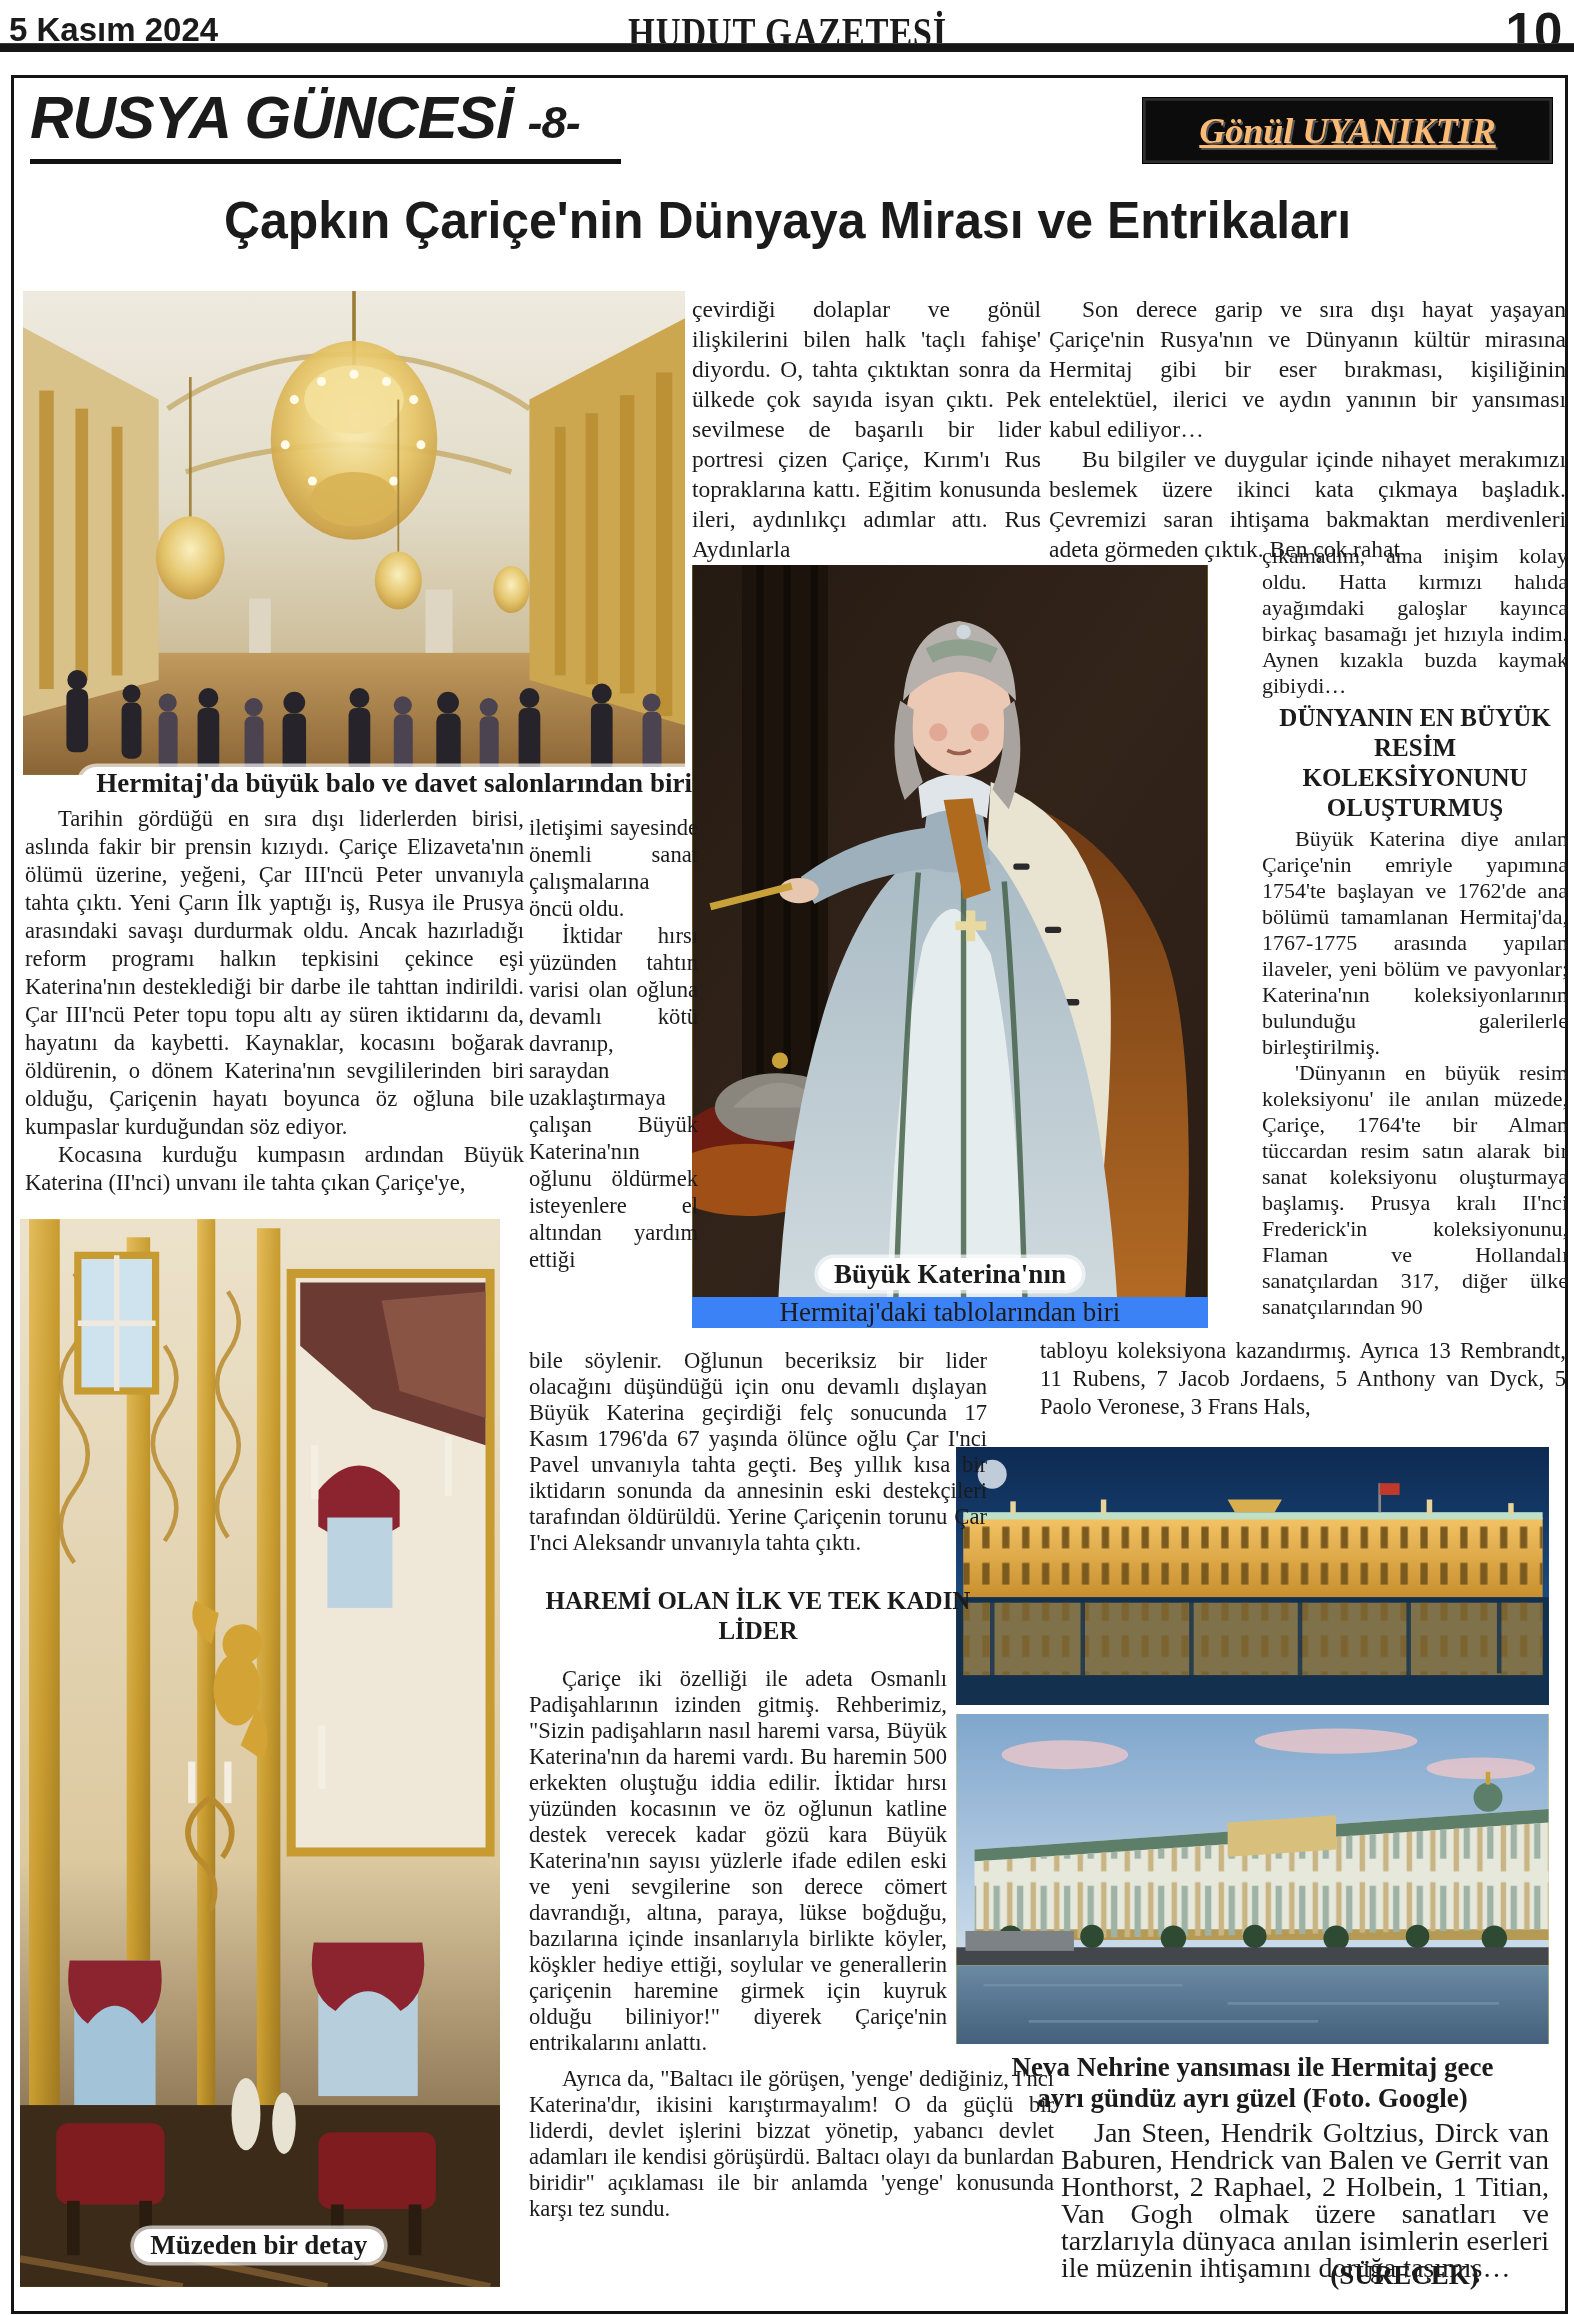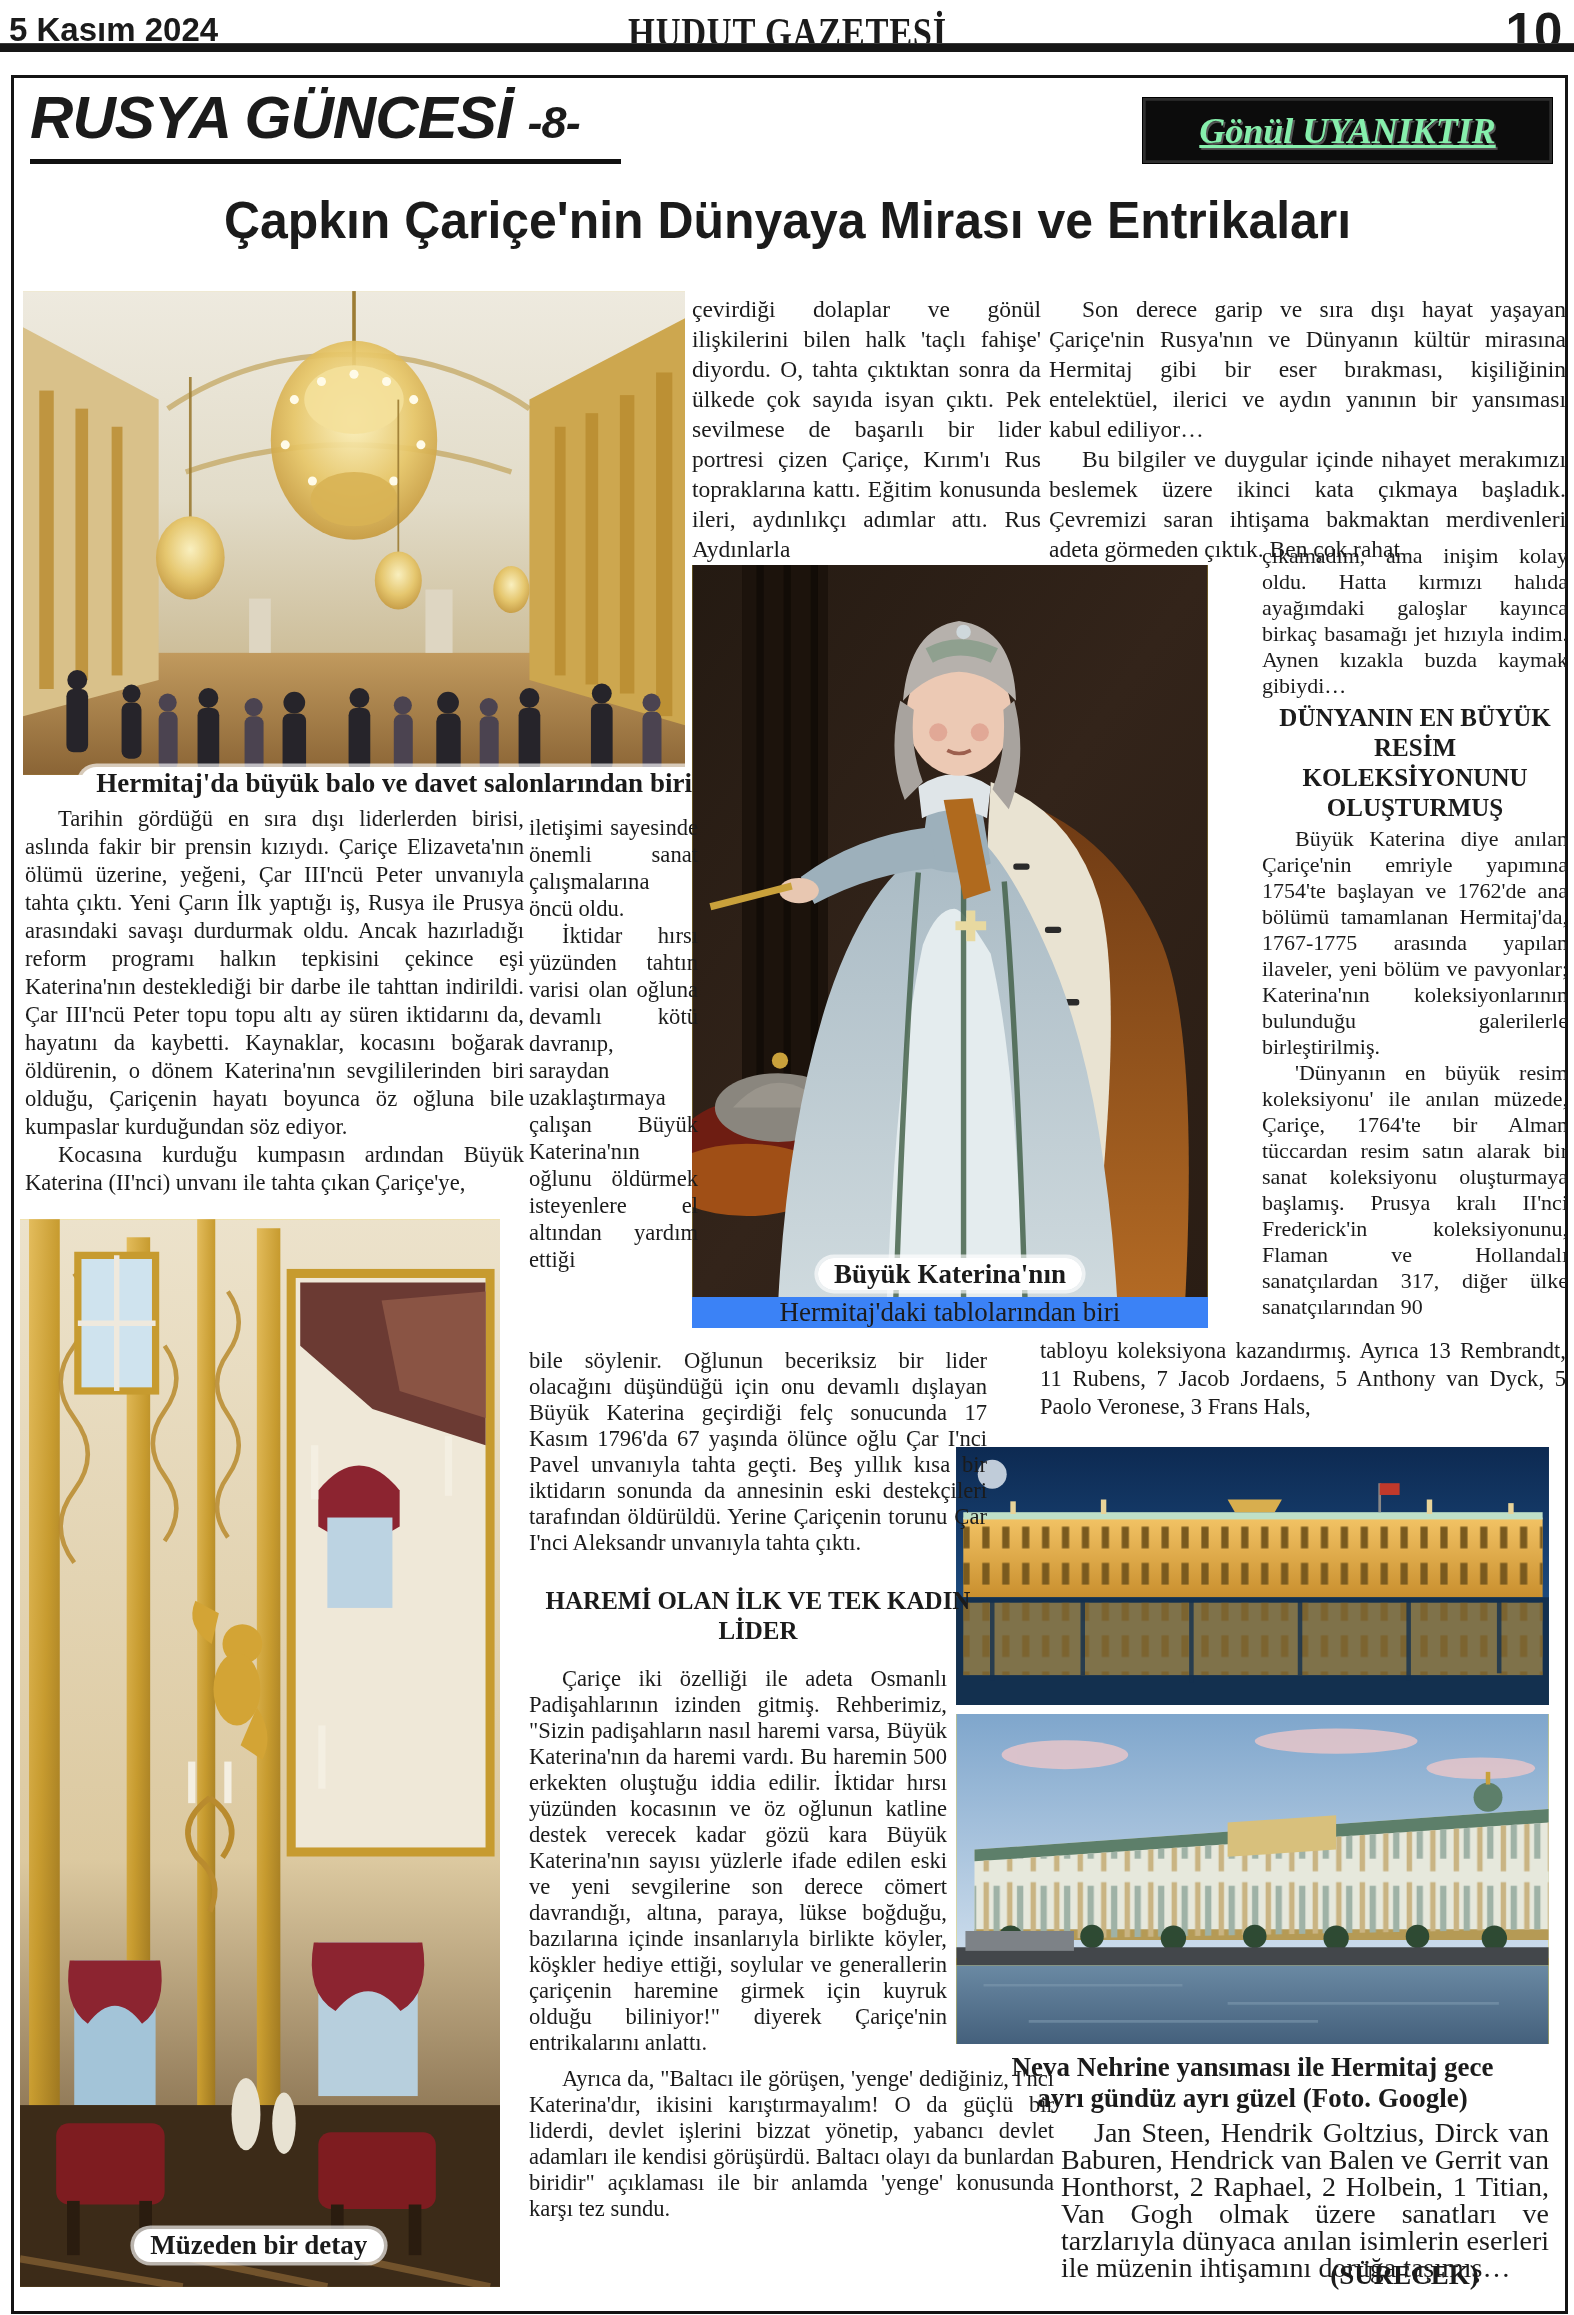--- a/index.html
+++ b/index.html
@@ -15,21 +15,21 @@
   .toprule{left:0;top:43px;width:1575px;height:8.1px;background:#161616;border-top:1.8px solid #3a3a3a;}
 
   
   .frame{left:11px;top:75px;width:1551px;height:2233px;border:3.6px solid #141414;background:#fff;}
 
   .series{left:30px;top:83px;font-family:"Liberation Sans",sans-serif;font-weight:bold;font-style:italic;
           font-size:60px;letter-spacing:-0.9px;border-bottom:5.4px solid #111;padding:0 41px 7.2px 0;}
   .series .num{font-size:45px;}
   .authorbox{left:1142px;top:97px;width:409px;height:65px;background:#0c0c0c;border:1.8px solid #000;
              display:flex;align-items:center;justify-content:center;box-shadow:inset 0 0 0 2.7px #2e2e2e;}
-  .authorbox span{color:#86efac;font-weight:bold;font-style:italic;font-size:36px;
+  .authorbox span{color:#fdba74;font-weight:bold;font-style:italic;font-size:36px;
                   text-decoration:underline;text-shadow:1.8px 1.8px 0 #555;}
   .headline{left:0;top:190px;width:1575px;text-align:center;font-family:"Liberation Sans",sans-serif;
             font-weight:bold;font-size:52px;transform:scaleX(.96);}
 
   
   .para{text-align:justify;}
   .ind{text-indent:33px;}
   .subhead{font-weight:bold;text-align:center;font-size:25px;line-height:30px;}
 
   .leftcol{left:25px;top:805px;width:499px;font-size:22.6px;line-height:28px;}

